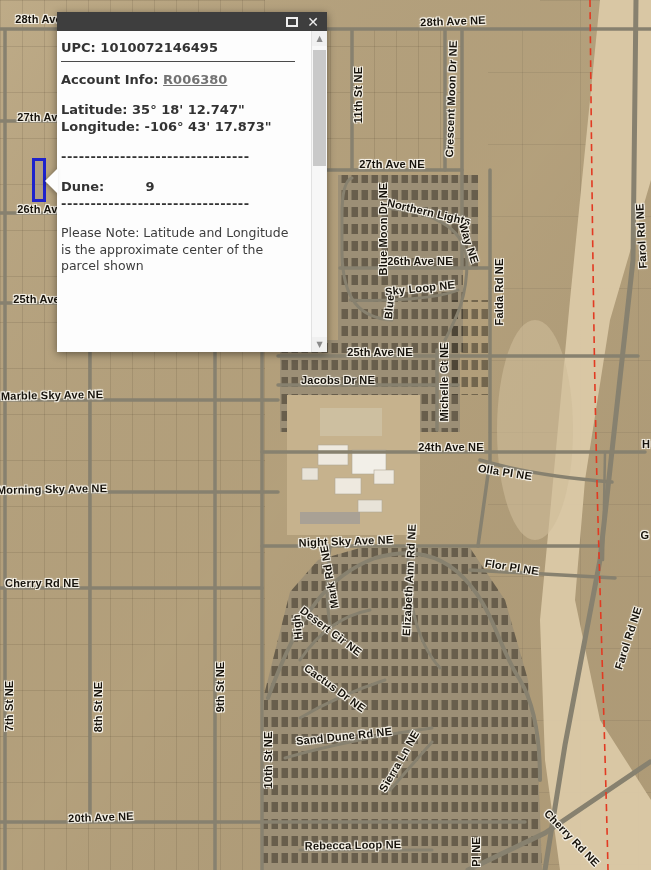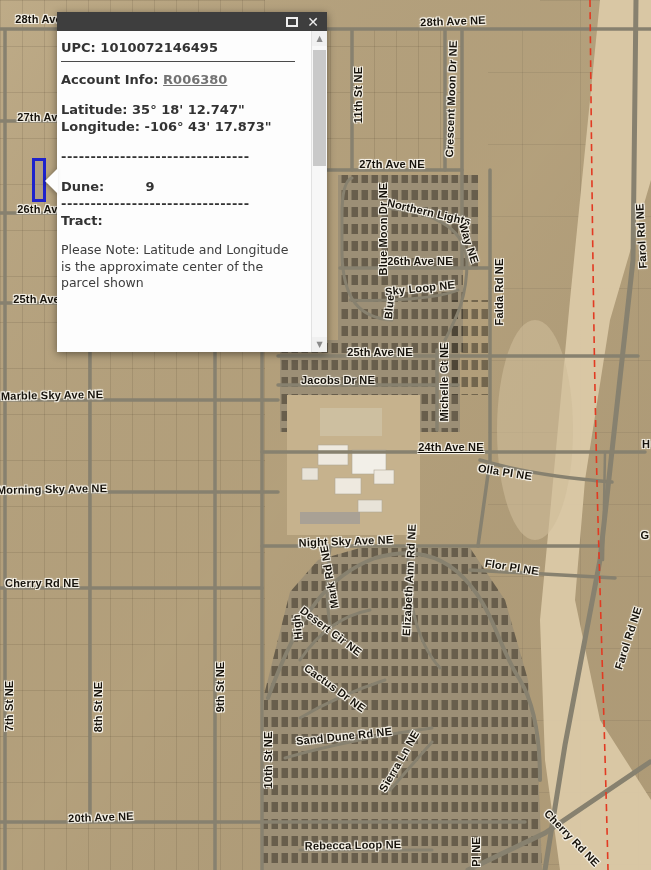--- a/index.html
+++ b/index.html
@@ -193,21 +193,21 @@
       <div class="map-label" style="left: 451px; top: 99px; transform: translate(-50%, -50%) rotate(-88deg);">Crescent Moon Dr NE</div>
       <div class="map-label" style="left: 429px; top: 212px; transform: translate(-50%, -50%) rotate(13deg);">Northern Lights</div>
       <div class="map-label" style="left: 469px; top: 243px; transform: translate(-50%, -50%) rotate(72deg);">Way NE</div>
       <div class="map-label" style="left: 383px; top: 229px; transform: translate(-50%, -50%) rotate(-90deg);">Blue Moon Dr NE</div>
       <div class="map-label" style="left: 420px; top: 288px; transform: translate(-50%, -50%) rotate(-6deg);">Sky Loop NE</div>
       <div class="map-label" style="left: 389px; top: 307px; transform: translate(-50%, -50%) rotate(-85deg);">Blue</div>
       <div class="map-label" style="left: 499px; top: 292px; transform: translate(-50%, -50%) rotate(-90deg);">Falda Rd NE</div>
       <div class="map-label" style="left: 641px; top: 236px; transform: translate(-50%, -50%) rotate(-93deg);">Farol Rd NE</div>
       <div class="map-label" style="left: 338px; top: 380px; transform: translate(-50%, -50%) rotate(0deg);">Jacobs Dr NE</div>
       <div class="map-label" style="left: 444px; top: 382px; transform: translate(-50%, -50%) rotate(-90deg);">Michelle Ct NE</div>
-      <div class="map-label" style="left: 451px; top: 447px; transform: translate(-50%, -50%) rotate(0deg); text-decoration: underline;">24th Ave NE</div>
+      <div class="map-label" style="left: 451px; top: 447px; transform: translate(-50%, -50%) rotate(0deg);">24th Ave NE</div>
       <div class="map-label" style="left: 505px; top: 472px; transform: translate(-50%, -50%) rotate(9deg);">Olla Pl NE</div>
       <div class="map-label" style="left: 52px; top: 395px; transform: translate(-50%, -50%) rotate(-1deg);">Marble Sky Ave NE</div>
       <div class="map-label" style="left: 52px; top: 489px; transform: translate(-50%, -50%) rotate(-1deg);">Morning Sky Ave NE</div>
       <div class="map-label" style="left: 42px; top: 583px; transform: translate(-50%, -50%) rotate(0deg);">Cherry Rd NE</div>
       <div class="map-label" style="left: 346px; top: 541px; transform: translate(-50%, -50%) rotate(-2deg);">Night Sky Ave NE</div>
       <div class="map-label" style="left: 329px; top: 577px; transform: translate(-50%, -50%) rotate(-100deg);">Mark Rd NE</div>
       <div class="map-label" style="left: 409px; top: 580px; transform: translate(-50%, -50%) rotate(-87deg);">Elizabeth Ann Rd NE</div>
       <div class="map-label" style="left: 512px; top: 567px; transform: translate(-50%, -50%) rotate(9deg);">Flor Pl NE</div>
       <div class="map-label" style="left: 297px; top: 627px; transform: translate(-50%, -50%) rotate(-95deg);">High</div>
       <div class="map-label" style="left: 331px; top: 631px; transform: translate(-50%, -50%) rotate(37deg);">Desert Cir NE</div>
@@ -248,21 +248,20 @@
       <div>Latitude: 35° 18' 12.747"</div>
       <div>Longitude: -106° 43' 17.873"</div>
       <div class="gap"></div>
       <div class="dash-row">--------------------------------</div>
       <div class="gap"></div>
       <div class="field-row">
         <span class="fl">Dune:</span>
         <span>9</span>
       </div>
       <div class="dash-row">--------------------------------</div>
-      <div>Tract:</div>
       <div class="note-text">Please Note: Latitude and Longitude is the approximate center of the parcel shown</div>
     </div>
 
     <div id="popup-scrollbar">
       <div id="scroll-up" class="scroll-arrow">▲</div>
       <div id="scroll-thumb"></div>
       <div id="scroll-down" class="scroll-arrow">▼</div>
     </div>
   </div>
 

